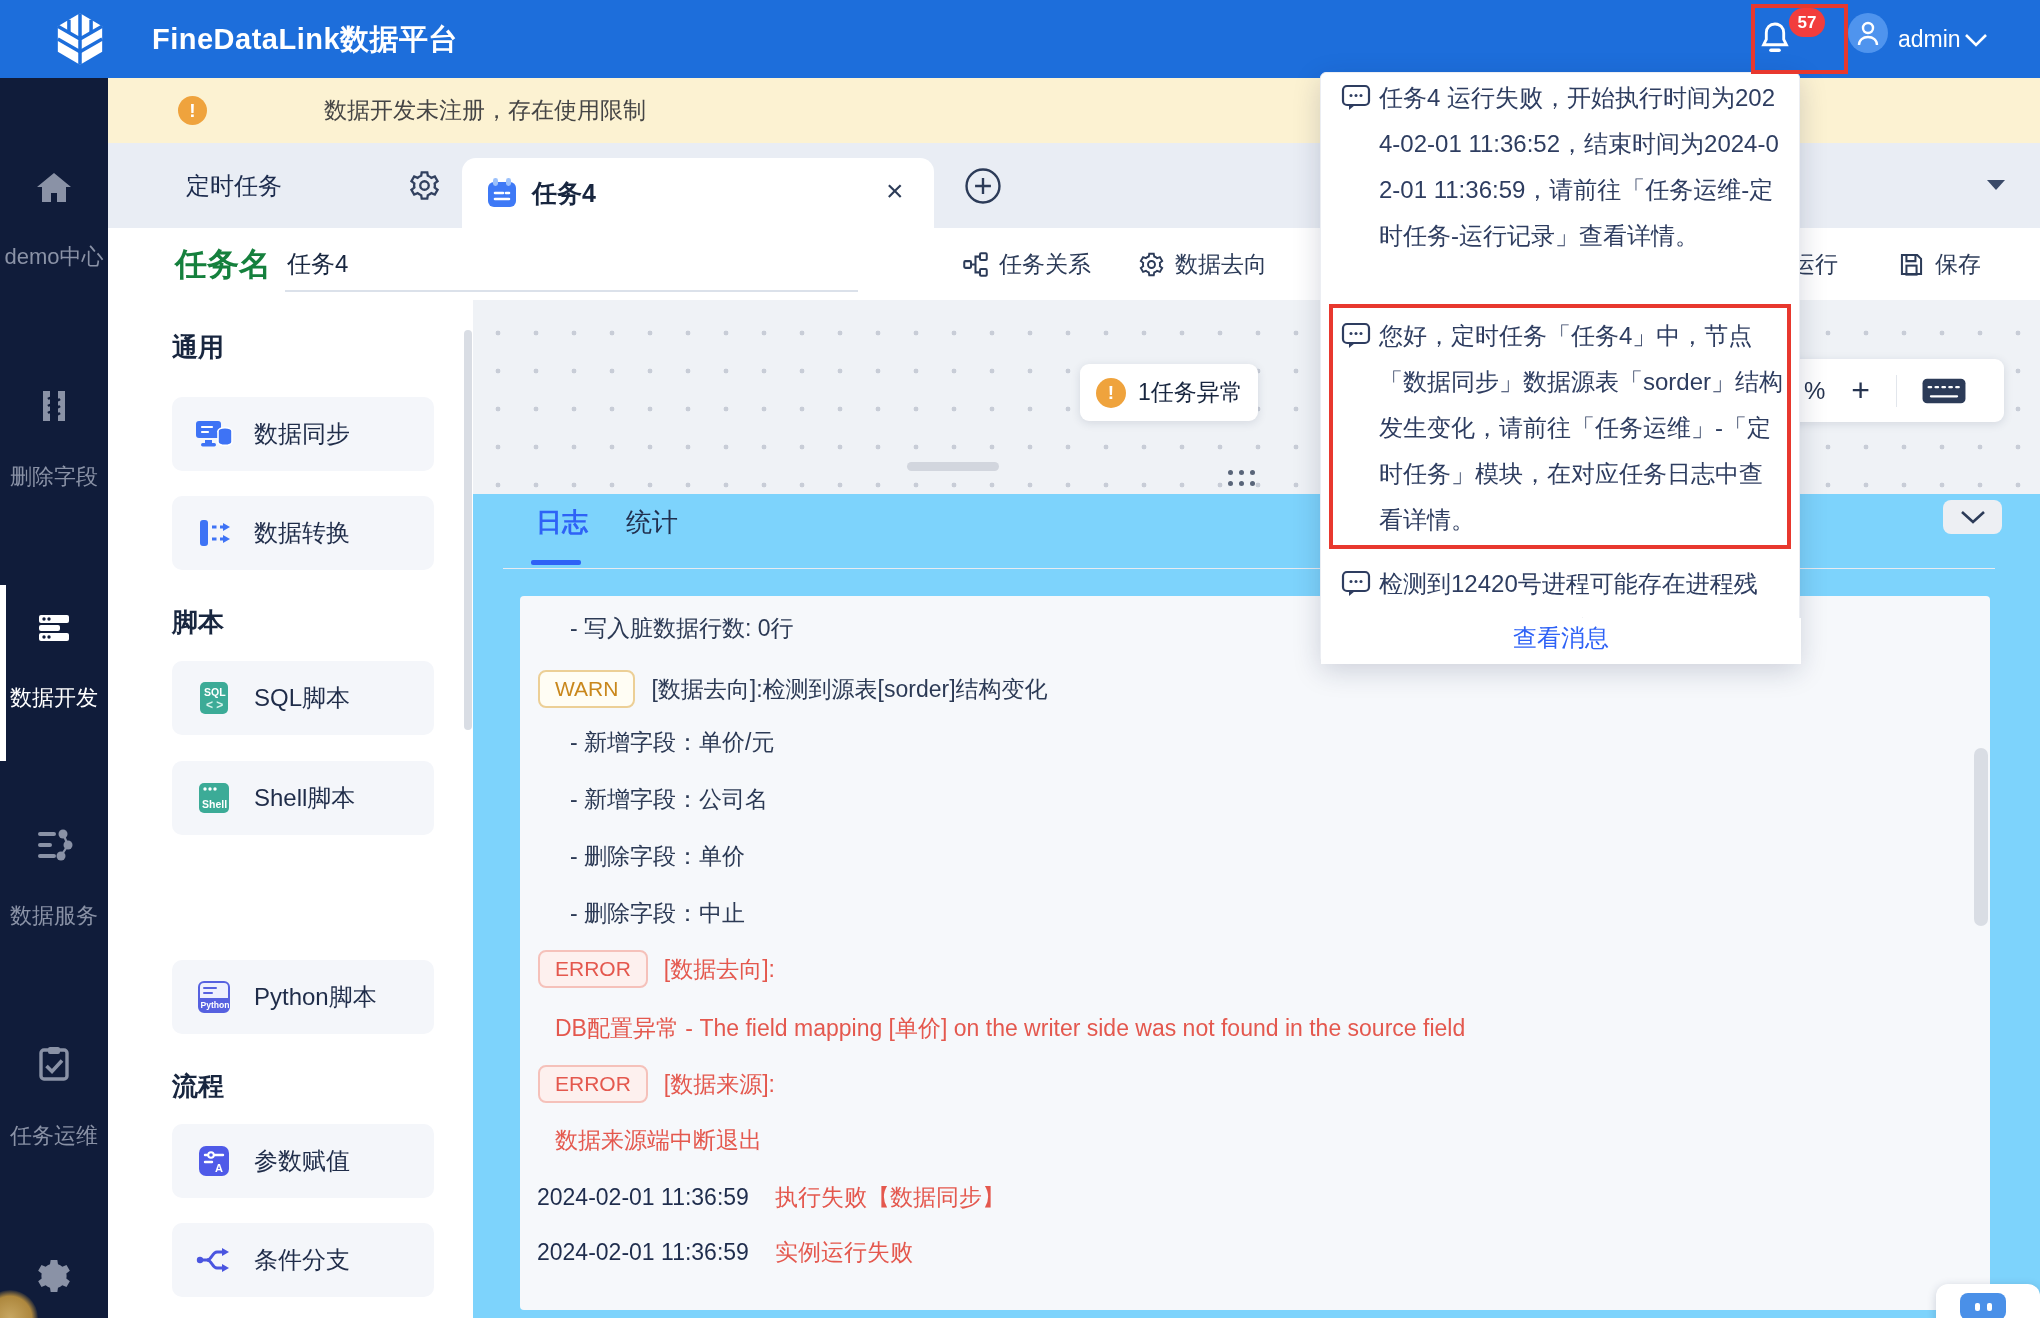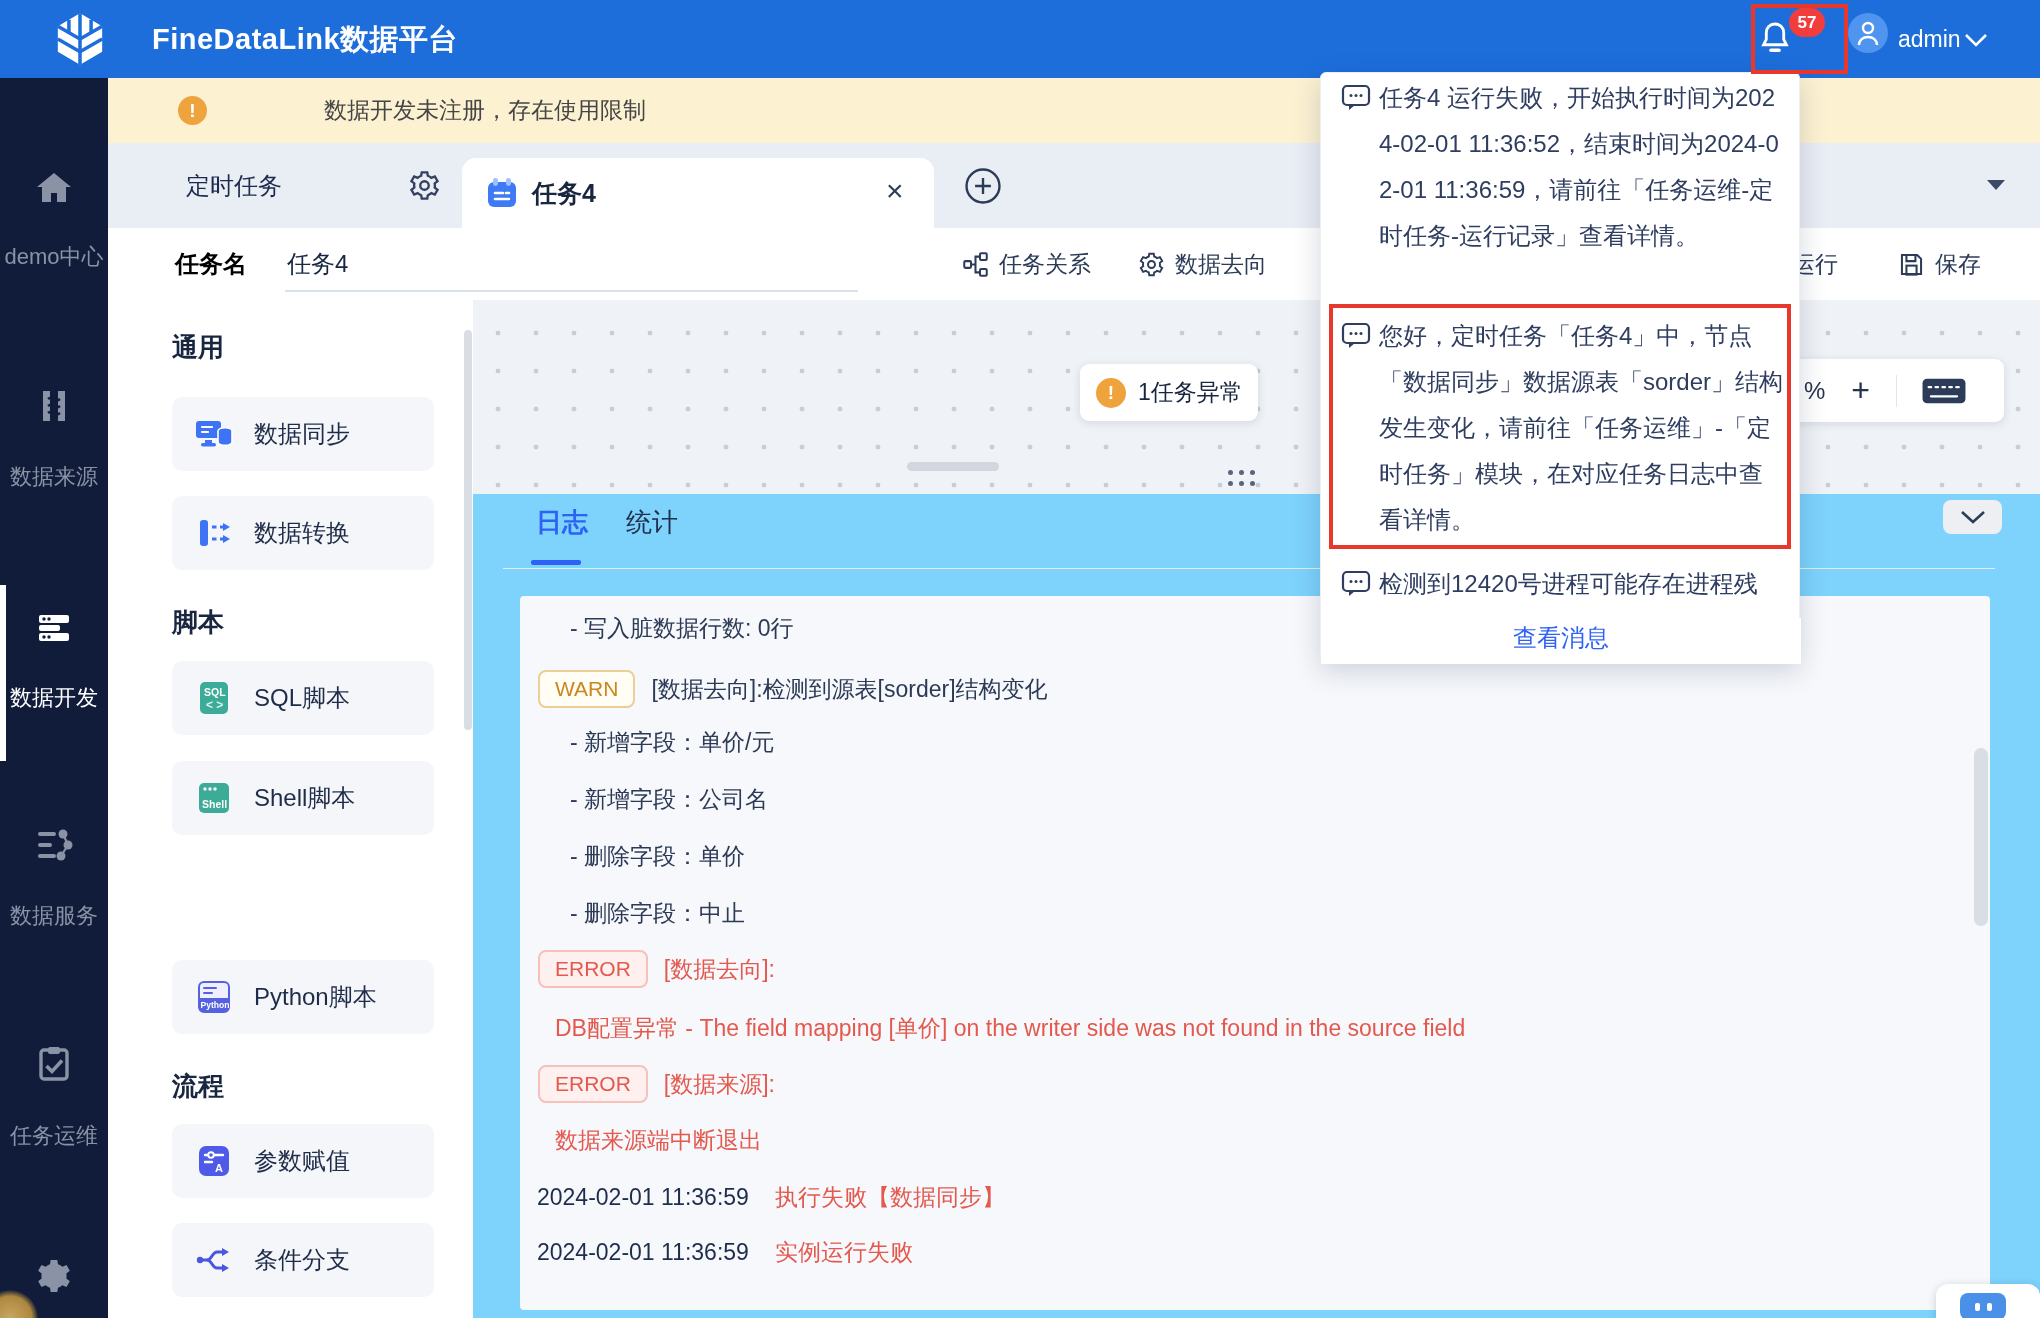--- a/index.html
+++ b/index.html
@@ -127,21 +127,21 @@
     <svg class="nav-icon" style="top:90px" viewBox="0 0 40 40">
       <path d="M20 5L37 19h-5v15h-9v-9h-6v9H8V19H3z" fill="#8a92a6"></path>
     </svg>
     <div class="nav-label" style="top:164px">demo中心</div>
 
     <svg class="nav-icon" style="top:308px" viewBox="0 0 40 40">
       <rect x="9" y="5" width="7" height="30" fill="#8a92a6"></rect>
         <rect x="24" y="5" width="7" height="30" fill="#8a92a6"></rect>
       <path d="M14 13q3-2.5 6 0t6 0M14 20q3-2.5 6 0t6 0M14 27q3-2.5 6 0t6 0" fill="none" stroke="#101c3a" stroke-width="2.4"></path>
     </svg>
-    <div class="nav-label" style="top:384px">数据来源</div>
+    <div class="nav-label" style="top:384px">删除字段</div>
 
     <div class="active-bar"></div>
     <svg class="nav-icon" style="top:530px" viewBox="0 0 40 40">
       <g fill="#fff">
           <rect x="5" y="7" width="30" height="8" rx="2"></rect>
           <rect x="5" y="17" width="21" height="6" rx="2"></rect>
           <rect x="5" y="25" width="30" height="8" rx="2"></rect>
         </g>
       <g fill="#101c3a">
           <circle cx="10" cy="11" r="1.7"></circle>
@@ -198,21 +198,21 @@
     <svg class="abs" style="left:856px;top:24px" width="38" height="38" viewBox="0 0 24 24">
       <circle cx="12" cy="12" r="10.4" fill="none" stroke="#2c3b58" stroke-width="1.5"></circle>
       <path d="M12 7v10M7 12h10" stroke="#2c3b58" stroke-width="1.5"></path>
     </svg>
     <svg class="abs" style="left:1878px;top:36px" width="20" height="13" viewBox="0 0 20 13">
       <path d="M1 1l9 10L19 1z" fill="#3a4a68"></path>
     </svg>
   </div>
 
   <div class="taskrow">
-    <div class="abs" style="left:67px;top:0;height:72px;line-height:72px;font-size:24px;font-weight:bold;color:#000000;">任务名</div>
+    <div class="abs" style="left:67px;top:0;height:72px;line-height:72px;font-size:32px;font-weight:bold;color:#15803d;">任务名</div>
     <div class="abs" style="left:179px;top:0;height:72px;line-height:72px;font-size:24px;color:#18263f;">任务4</div>
     <div class="abs" style="left:177px;top:62px;width:573px;height:2px;background:#dbe1ea;"></div>
 
     <div class="action" style="left:854px;">
       <svg width="27" height="27" viewBox="0 0 24 24">
         <g fill="none" stroke="#2c3b58" stroke-width="1.8">
           <rect x="2" y="9" width="6" height="6" rx="1"></rect>
             <rect x="16" y="2" width="6" height="6" rx="1"></rect>
             <rect x="16" y="16" width="6" height="6" rx="1"></rect>
           <path d="M8 12h4V5h4M12 12v7h4"></path>

